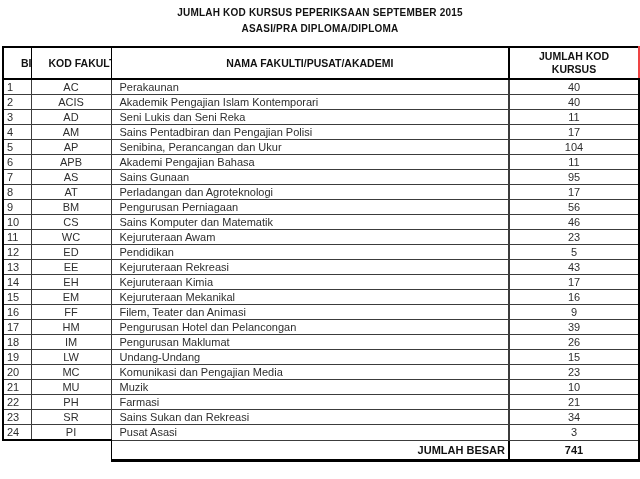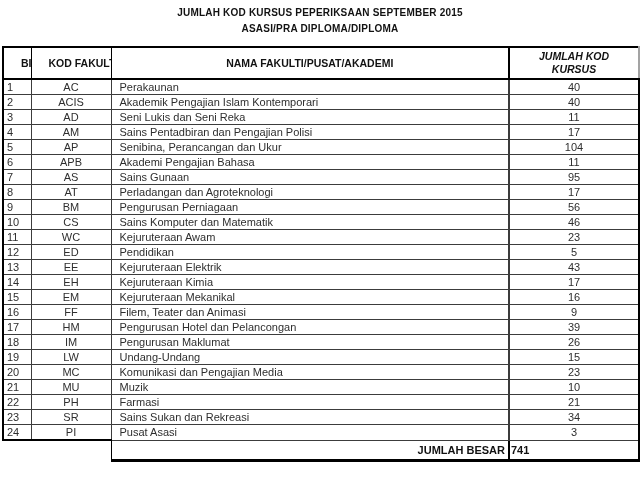--- a/index.html
+++ b/index.html
@@ -53,23 +53,22 @@
     font-size: 10.5px;
     line-height: 13px;
     padding: 2px 17px;
     text-align: center;
     vertical-align: middle;
     color: #121212;
   }
   thead th.h-bil { border-left: 2px solid #000; }
   thead th.h-jumlah {
     border-left: 2px solid #000;
-    border-right: 2px solid #a3a3a3;
+    border-right: 2px solid #ef4444;
     white-space: normal;
-    font-style: italic;
   }
   tbody td {
     border: 1px solid #3c3c3c;
     height: 14.8px;
     line-height: 14px;
     padding: 0 2px;
     color: #2e2e2e;
   }
   td.bil-cell {
     text-align: left;
@@ -102,21 +101,21 @@
     border: none;
     background: transparent;
   }
   tfoot td.grand-label {
     text-align: right;
     padding-right: 3px;
     border: 1px solid #000;
     border-bottom: 3px solid #000;
   }
   tfoot td.grand-value {
-    text-align: left;
+    text-align: center;
     border: 1px solid #000;
     border-left: 2px solid #000;
     border-right: 2px solid #000;
     border-bottom: 3px solid #000;
   }
 </style>
 </head>
 <body>
 
 <div class="page">
@@ -209,21 +208,21 @@
         </tr>
         <tr>
           <td class="bil-cell">12</td>
           <td class="kod-cell">ED</td>
           <td class="nama-cell">Pendidikan</td>
           <td class="jumlah-cell">5</td>
         </tr>
         <tr>
           <td class="bil-cell">13</td>
           <td class="kod-cell">EE</td>
-          <td class="nama-cell">Kejuruteraan Elektrik</td>
+          <td class="nama-cell">Kejuruteraan Rekreasi</td>
           <td class="jumlah-cell">43</td>
         </tr>
         <tr>
           <td class="bil-cell">14</td>
           <td class="kod-cell">EH</td>
           <td class="nama-cell">Kejuruteraan Kimia</td>
           <td class="jumlah-cell">17</td>
         </tr>
         <tr>
           <td class="bil-cell">15</td>

